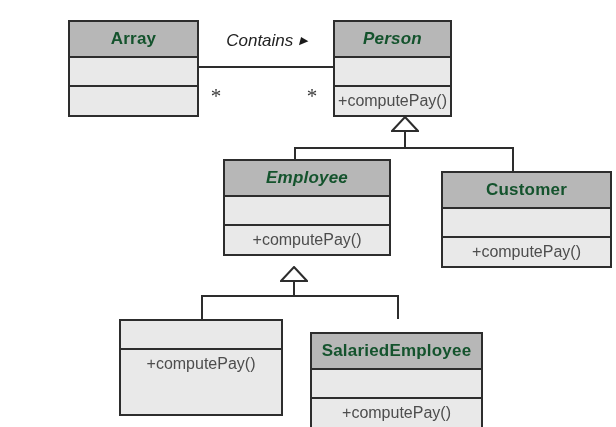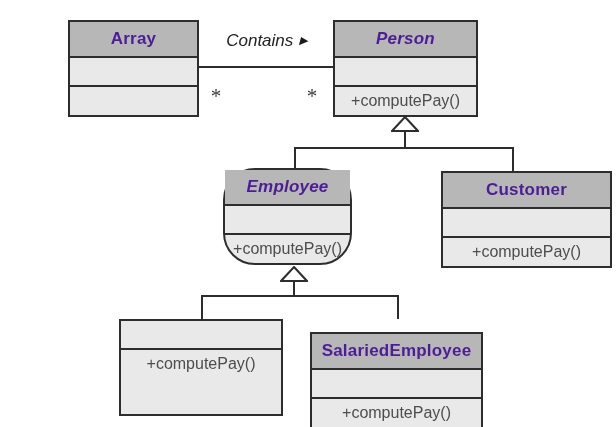--- a/index.html
+++ b/index.html
@@ -5,21 +5,21 @@
   html,body{margin:0;padding:0;background:#ffffff;}
   .canvas{position:relative;width:616px;height:427px;background:#ffffff;overflow:hidden;
           font-family:"Liberation Sans",sans-serif;}
 
   
   .cbox{position:absolute;height:97px;box-sizing:border-box;border:2px solid #2d2d2d;background:#e9e9e9;}
   .c-head{height:34px;background:#b7b7b7;border-bottom:2px solid #2d2d2d;
           display:flex;align-items:center;justify-content:center;}
   .c-attrs{height:27px;border-bottom:2px solid #2d2d2d;}
   .c-meths{height:28px;display:flex;align-items:center;justify-content:center;}
-  .cname{font-size:17px;font-weight:bold;color:#4c1d95;letter-spacing:.2px;}
+  .cname{font-size:17px;font-weight:bold;color:#14532d;letter-spacing:.2px;}
   .cname.abstract{font-style:italic;}
   .mtext{font-size:16px;color:#4d4d4d;}
 
   
   .line{position:absolute;background:#2d2d2d;}
   .tri{position:absolute;}
 
   
   .assoc-label{position:absolute;left:212px;top:31px;width:110px;text-align:center;
                font-size:17px;color:#222;white-space:nowrap;font-style:italic;}
@@ -58,31 +58,31 @@
   <div class="cbox" style="left:68px;top:20px;width:131px;">
     <div class="c-head">
       <span class="cname">Array</span>
     </div>
     <div class="c-attrs"></div>
     <div class="c-meths">
       <span class="mtext"></span>
     </div>
   </div>
 
-  <div class="cbox" style="left:333px;top:20px;width:145px;">
+  <div class="cbox" style="left:333px;top:20px;width:119px;">
     <div class="c-head">
       <span class="cname abstract">Person</span>
     </div>
     <div class="c-attrs"></div>
     <div class="c-meths">
       <span class="mtext">+computePay()</span>
     </div>
   </div>
 
-  <div class="cbox" style="left:223px;top:168px;width:129px;border-radius:32px;">
+  <div class="cbox" style="left:223px;top:159px;width:168px;">
     <div class="c-head">
       <span class="cname abstract">Employee</span>
     </div>
     <div class="c-attrs"></div>
     <div class="c-meths">
       <span class="mtext">+computePay()</span>
     </div>
   </div>
 
   <div class="cbox" style="left:441px;top:171px;width:171px;">

